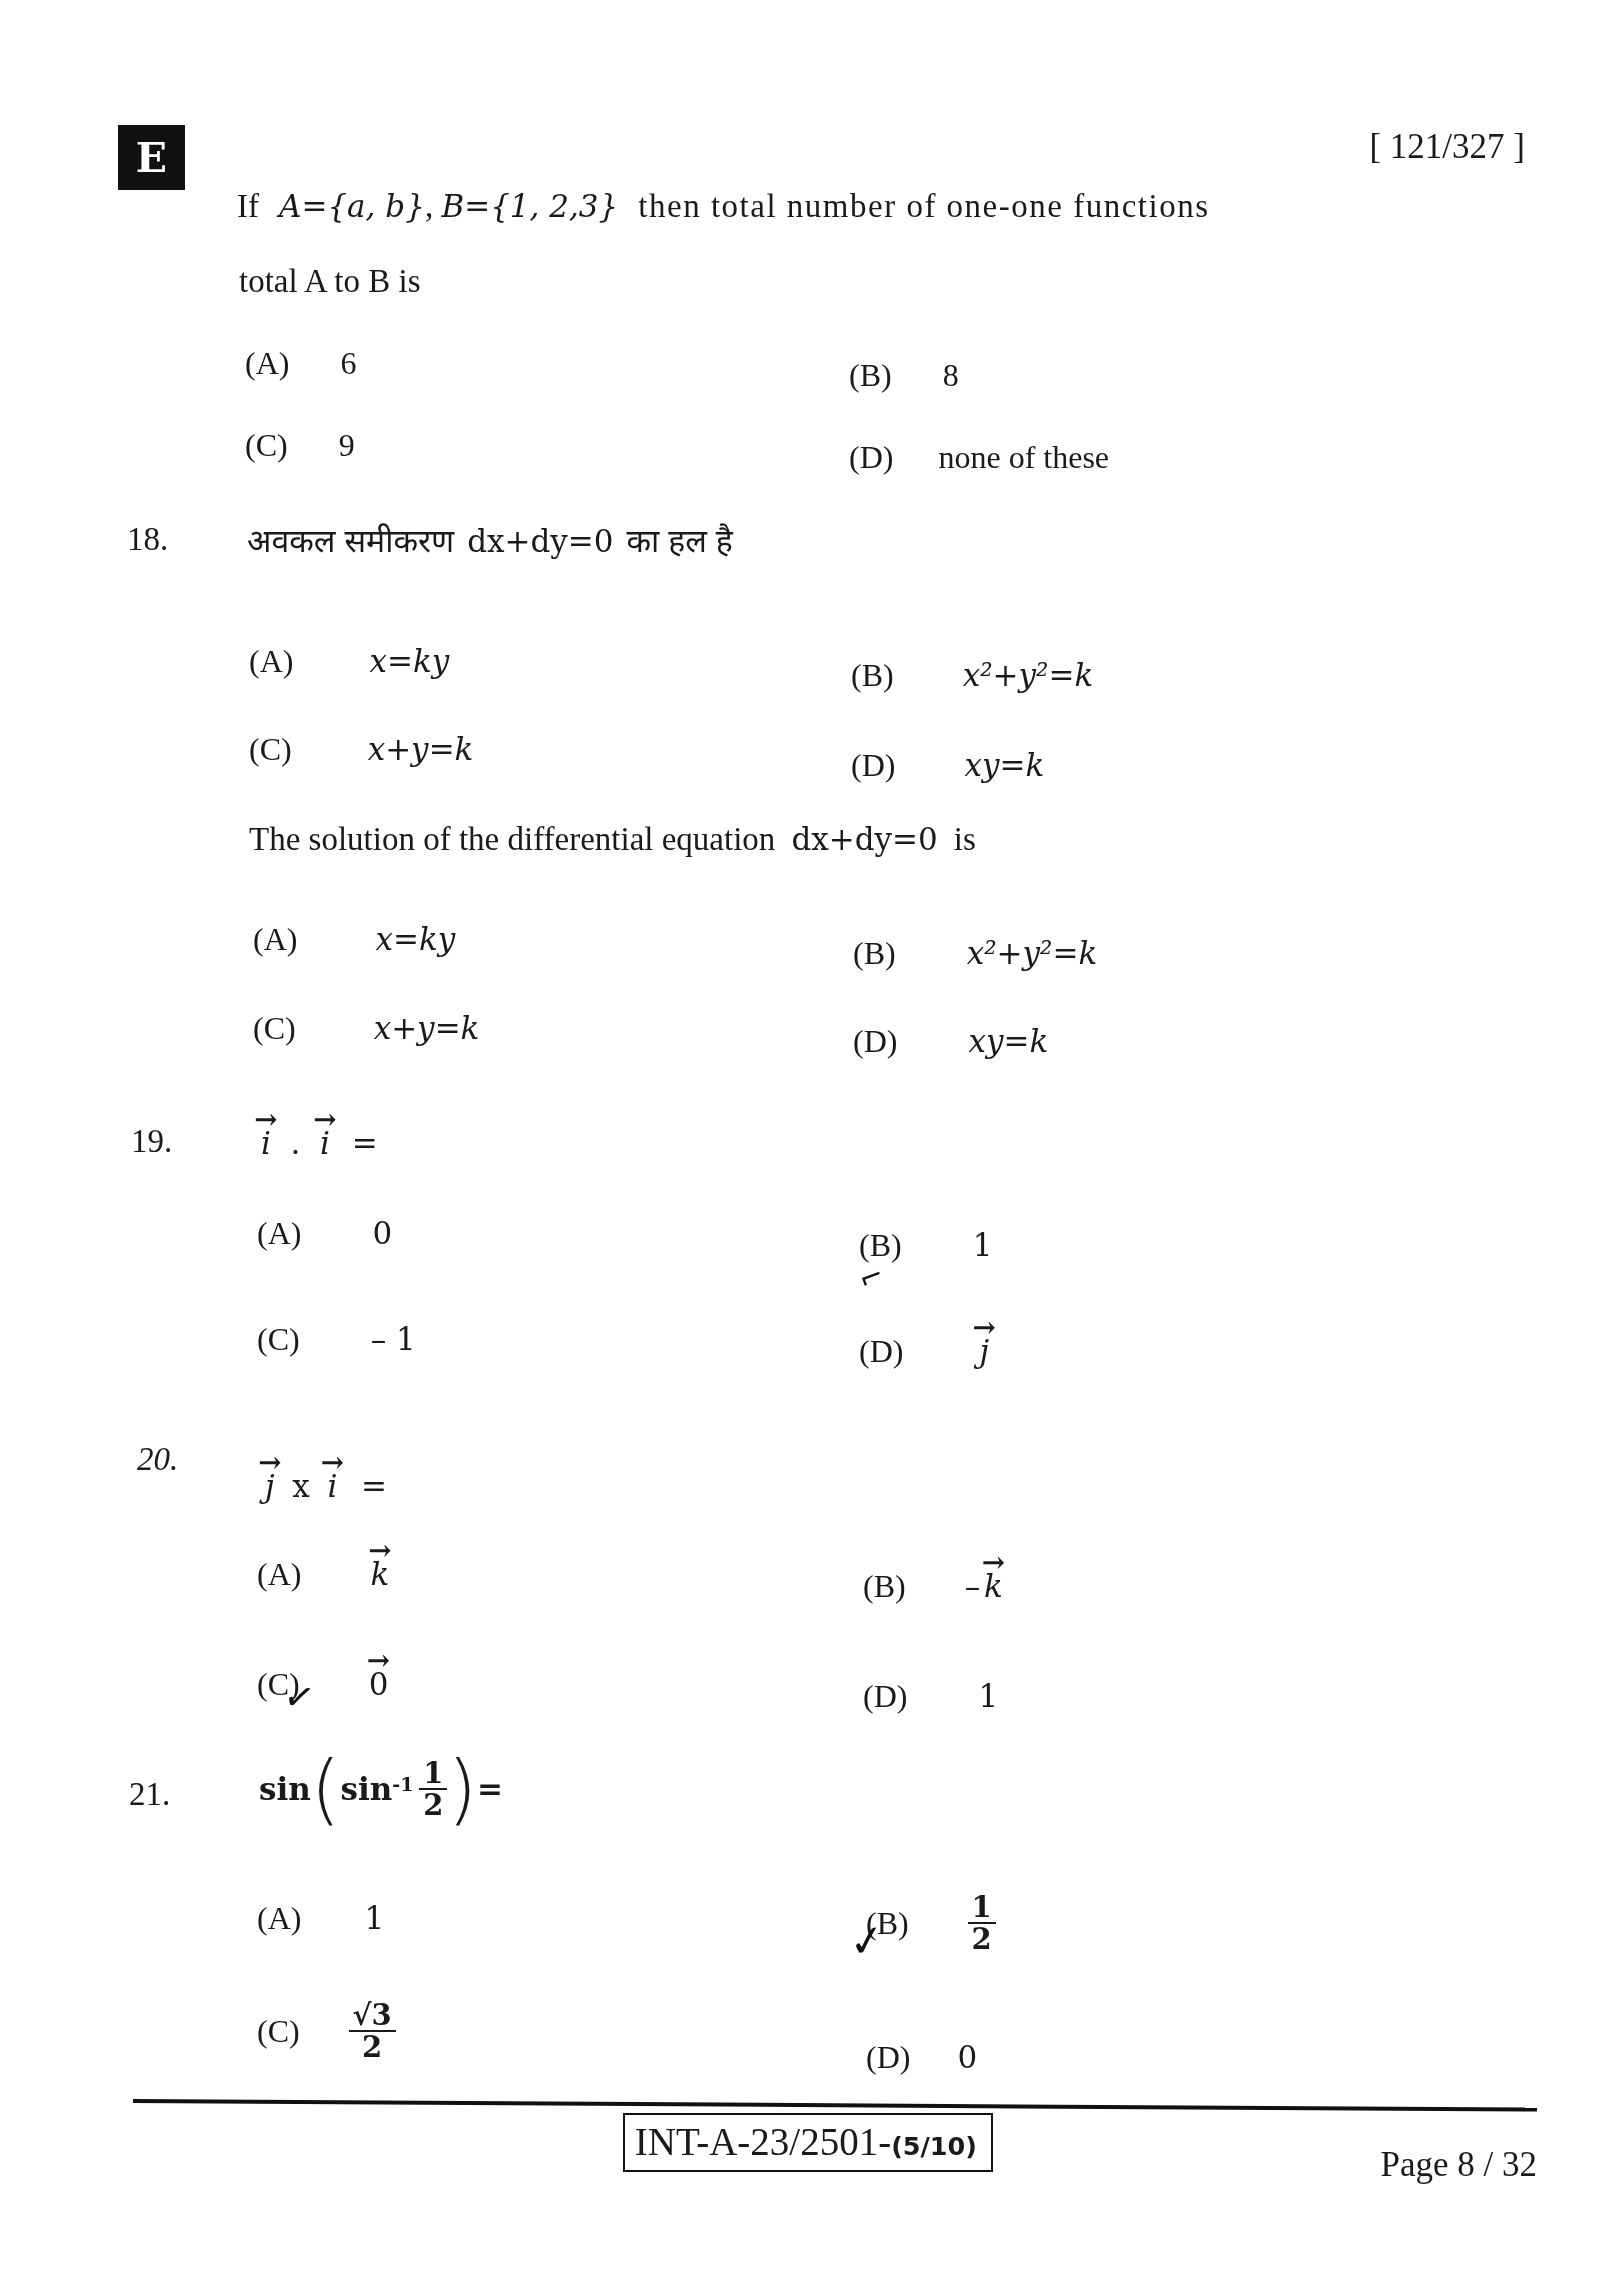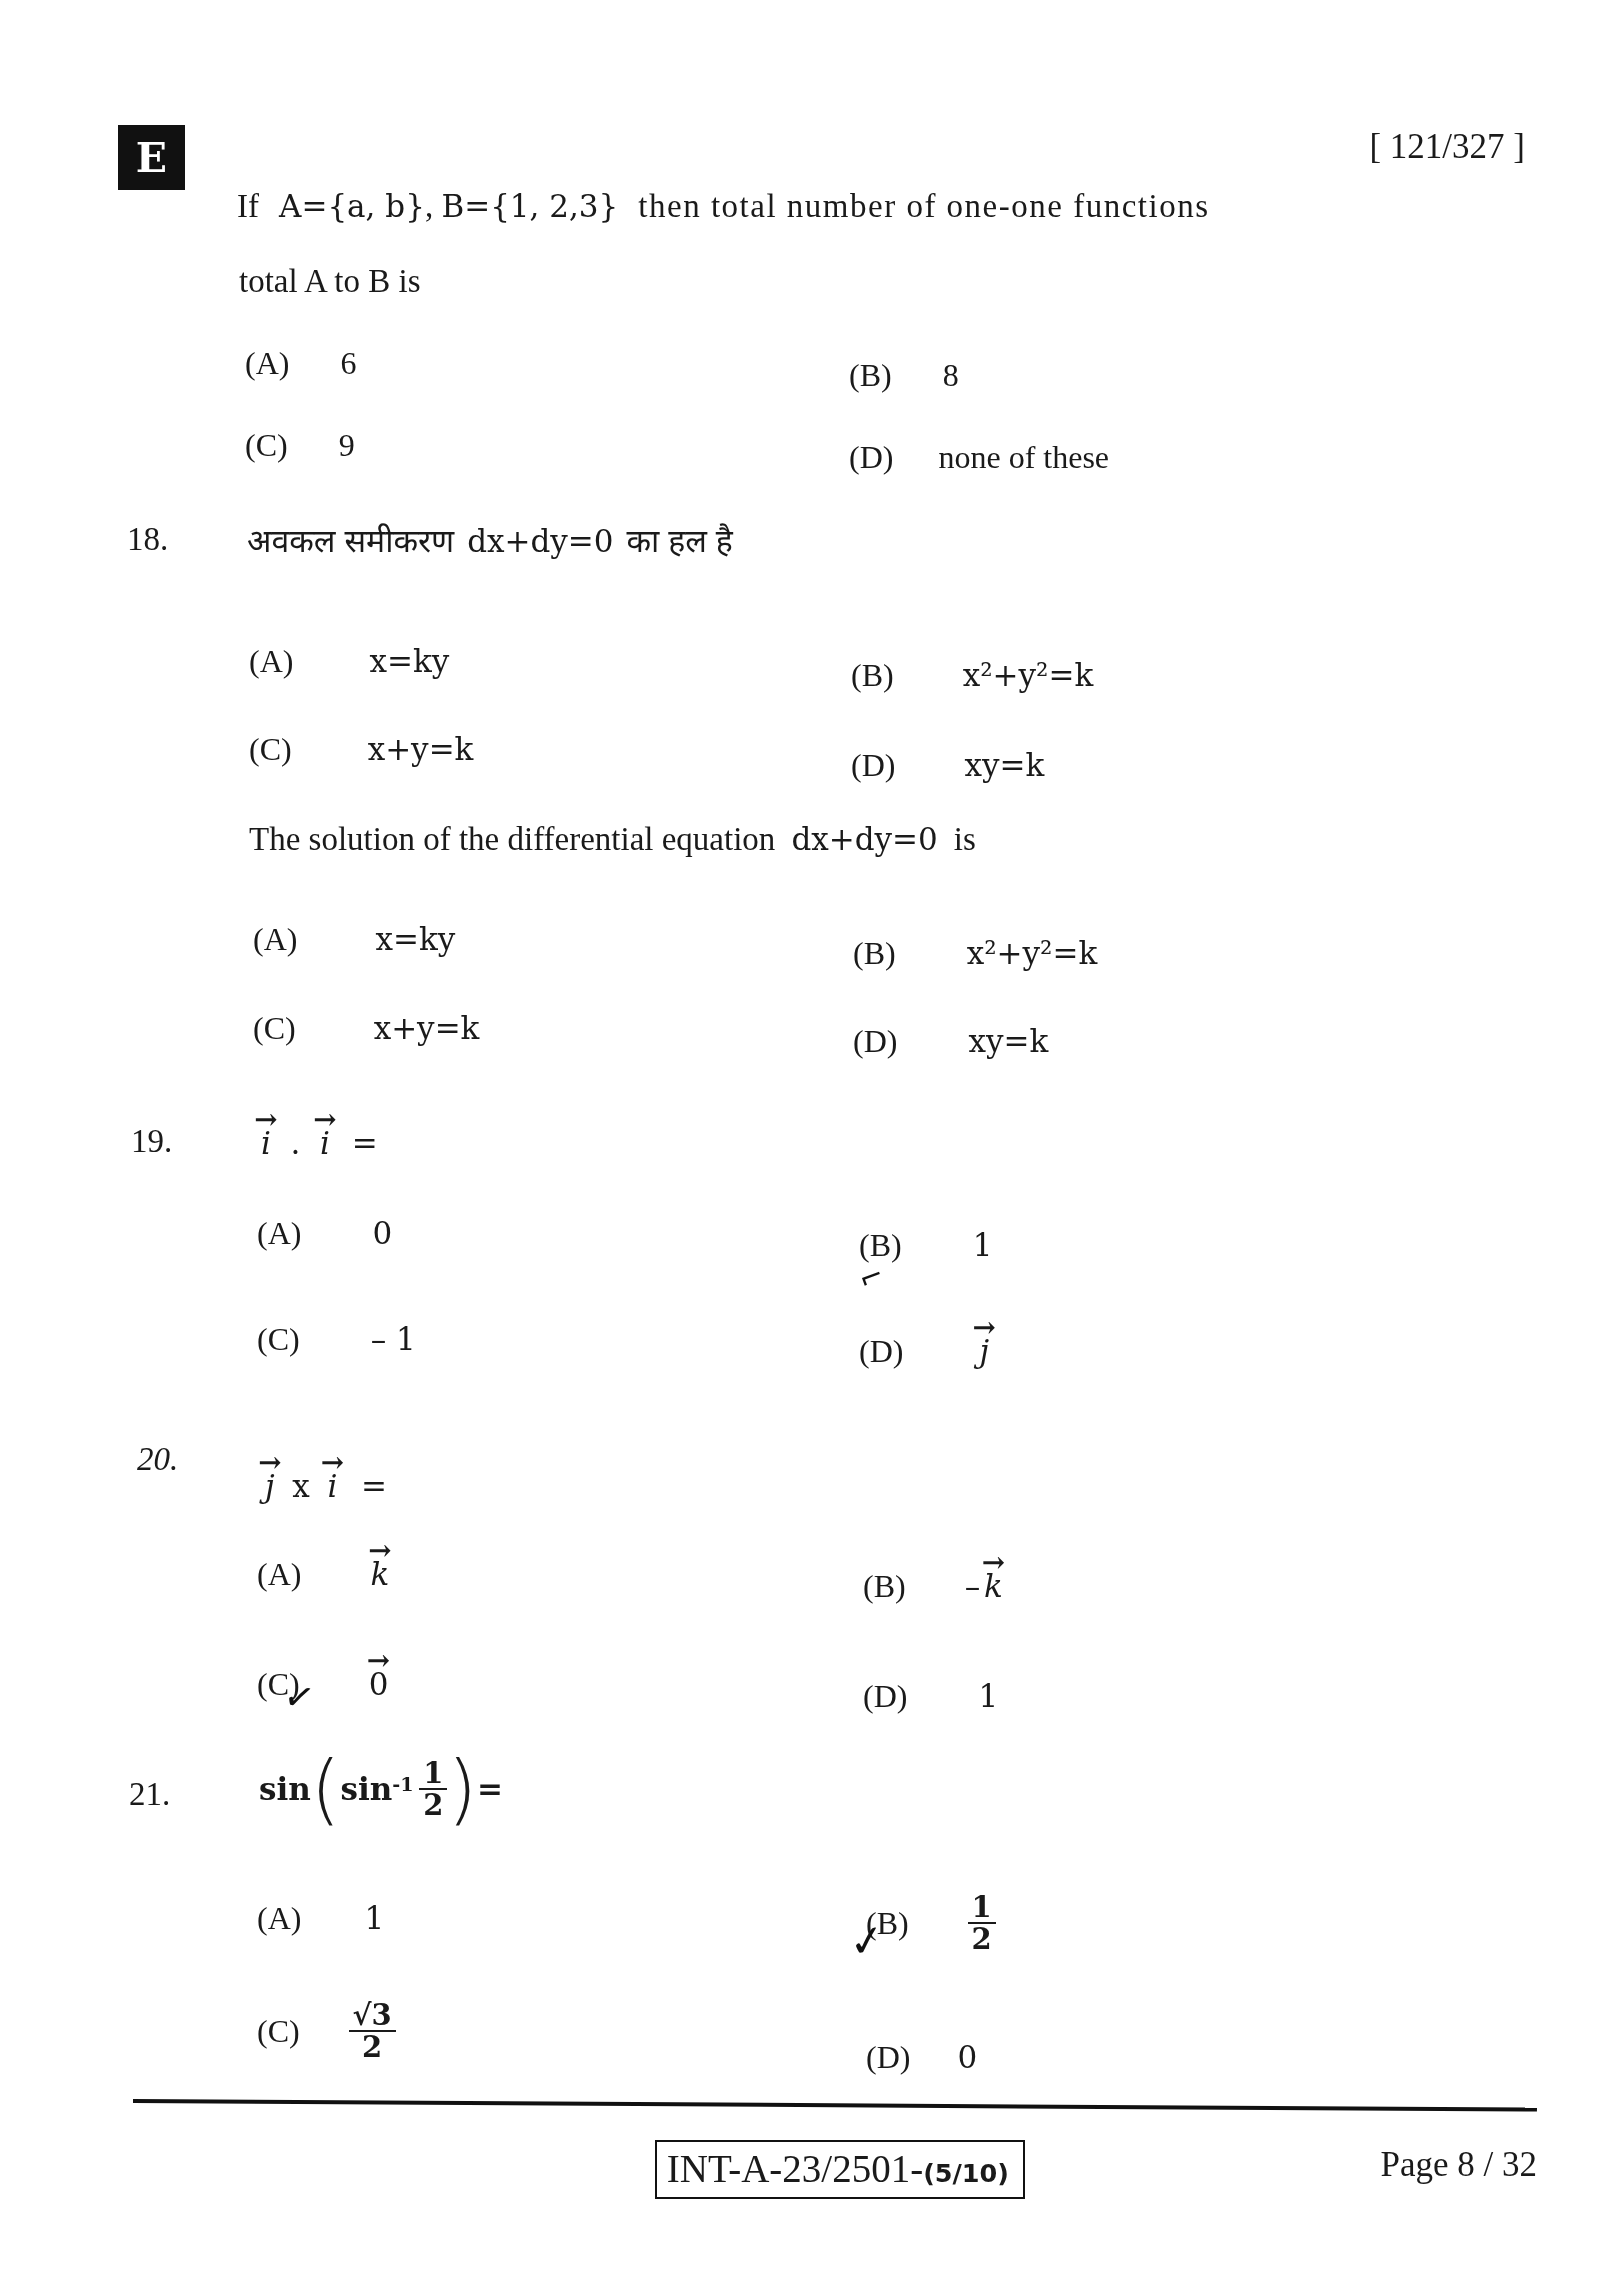--- a/index.html
+++ b/index.html
@@ -8,34 +8,34 @@
   .abs { position:absolute; white-space:nowrap; }
   .badge { left:118px; top:125px; width:67px; height:65px; background:#111; color:#fff;
            font-family:"DejaVu Serif",serif; font-weight:bold; font-size:41px;
            display:flex; align-items:center; justify-content:center; }
   .hdr { right:96px; top:127px; font-size:35px; font-family:"Liberation Serif",serif; }
   .stem { font-size:33px; font-family:"Liberation Serif",serif; }
   .qnum { font-size:33px; font-family:"Liberation Serif",serif; }
   .opt { font-size:32px; font-family:"Liberation Serif",serif; display:flex; align-items:baseline; }
   .opt .lbl { display:inline-block; }
   .opt .val { display:inline-block; }
-  .m { font-family:"DejaVu Serif",serif; font-size:31px; }
+  .m { font-style:italic; font-family:"DejaVu Serif",serif; font-size:31px; }
   .mr { font-family:"DejaVu Serif",serif; font-size:31px; }
   sup { font-size:0.62em; }
   .vec { position:relative; display:inline-block; font-style:italic; font-family:"DejaVu Serif",serif; }
   .vec::before { content:"\2192"; position:absolute; left:50%; top:-0.78em; transform:translateX(-50%);
                  font-style:normal; font-size:0.9em; font-weight:bold; }
   .frac { display:inline-flex; flex-direction:column; align-items:center; vertical-align:middle;
           font-family:"DejaVu Serif",serif; font-size:29px; line-height:1.05; }
   .frac .num { border-bottom:2.9px solid #1a1a1a; padding:0 3.9px; }
   .paren { font-size:76px; font-weight:200; vertical-align:middle; line-height:1; font-family:"DejaVu Sans",sans-serif; }
   .tick { position:absolute; color:#111; font-family:"DejaVu Sans",sans-serif; }
   .rule { left:133px; top:2099px; width:1404px; height:3.9px; background:#111; transform:rotate(0.35deg); transform-origin:left; }
-  .codebox { left:655px; top:2113px; padding:3.9px 13.7px 5.9px 9.8px; border:2.9px solid #111;
-             font-family:"Liberation Serif",serif; font-size:39px;margin-top:27px; }
+  .codebox { left:623px; top:2113px; padding:3.9px 13.7px 5.9px 9.8px; border:2.9px solid #111;
+             font-family:"Liberation Serif",serif; font-size:39px; }
   .codebox .small { font-family:"DejaVu Sans",sans-serif; font-weight:bold; font-size:25.5px; }
   .pageno { right:84px; top:2145px; font-family:"Liberation Serif",serif; font-size:35px; }
   .devanagari { font-family:Liberation Sans, sans-serif; font-size:32px; }
 </style>
 </head>
 <body>
 
 <div class="abs badge">E</div>
 <div class="abs hdr">[ 121/327 ]</div>
 

